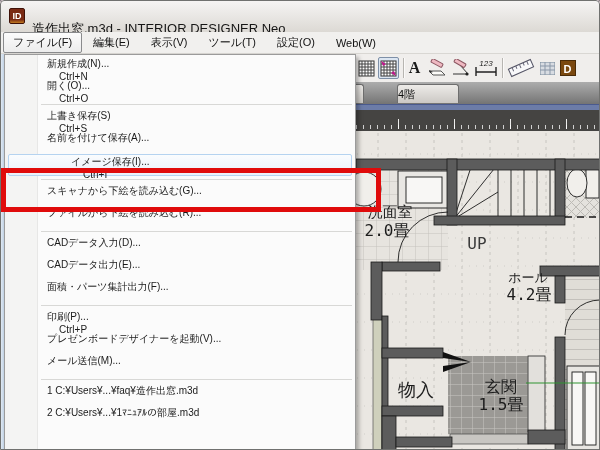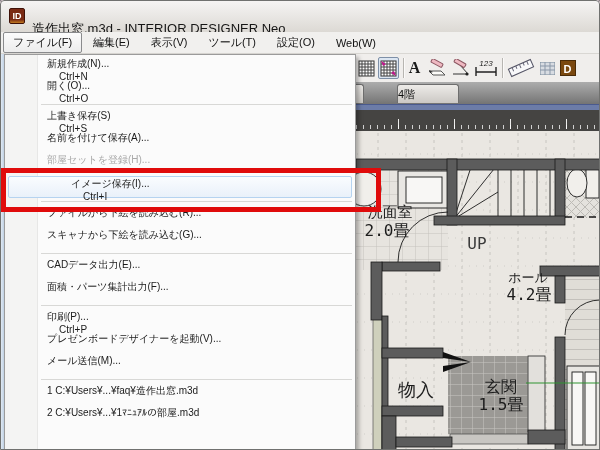--- a/index.html
+++ b/index.html
@@ -248,36 +248,35 @@
     </div>
     <div class="msep"></div>
     <div class="mi">
       <span class="lbl">上書き保存(S)</span>
       <span class="sc">Ctrl+S</span>
     </div>
     <div class="mi">
       <span class="lbl">名前を付けて保存(A)...</span>
       <span class="sc"></span>
     </div>
-    <div class="mi dis">
-      <span class="lbl">部屋セットを登録(H)...</span>
-      <span class="sc"></span>
-    </div>
     <div class="mi hl">
       <span class="lbl">イメージ保存(I)...</span>
       <span class="sc">Ctrl+I</span>
     </div>
     <div class="msep"></div>
     <div class="mi">
+      <span class="lbl">スキャナから下絵を読み込む(G)...</span>
+    </div>
+    <div class="mi">
       <span class="lbl">ファイルから下絵を読み込む(R)...</span>
     </div>
-    <div class="mi">
-      <span class="lbl">スキャナから下絵を読み込む(G)...</span>
-    </div>
-    <div class="msep"></div>
+    <div class="msep"></div>
+    <div class="mi">
+      <span class="lbl">CADデータ入力(D)...</span>
+    </div>
     <div class="mi">
       <span class="lbl">CADデータ出力(E)...</span>
     </div>
     <div class="mi">
       <span class="lbl">面積・パーツ集計出力(F)...</span>
     </div>
     <div class="msep"></div>
     <div class="mi">
       <span class="lbl">印刷(P)...</span>
       <span class="sc">Ctrl+P</span>

